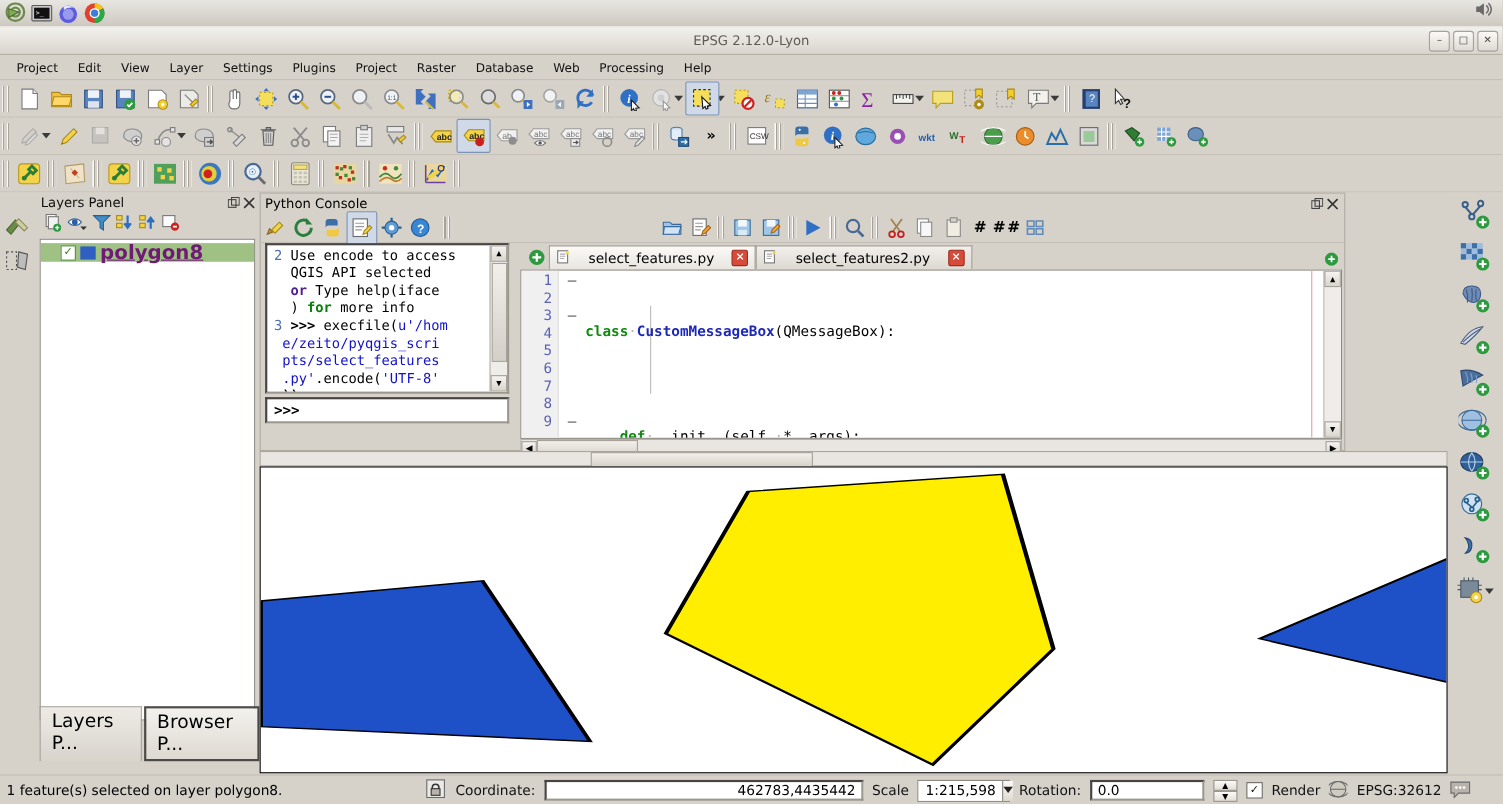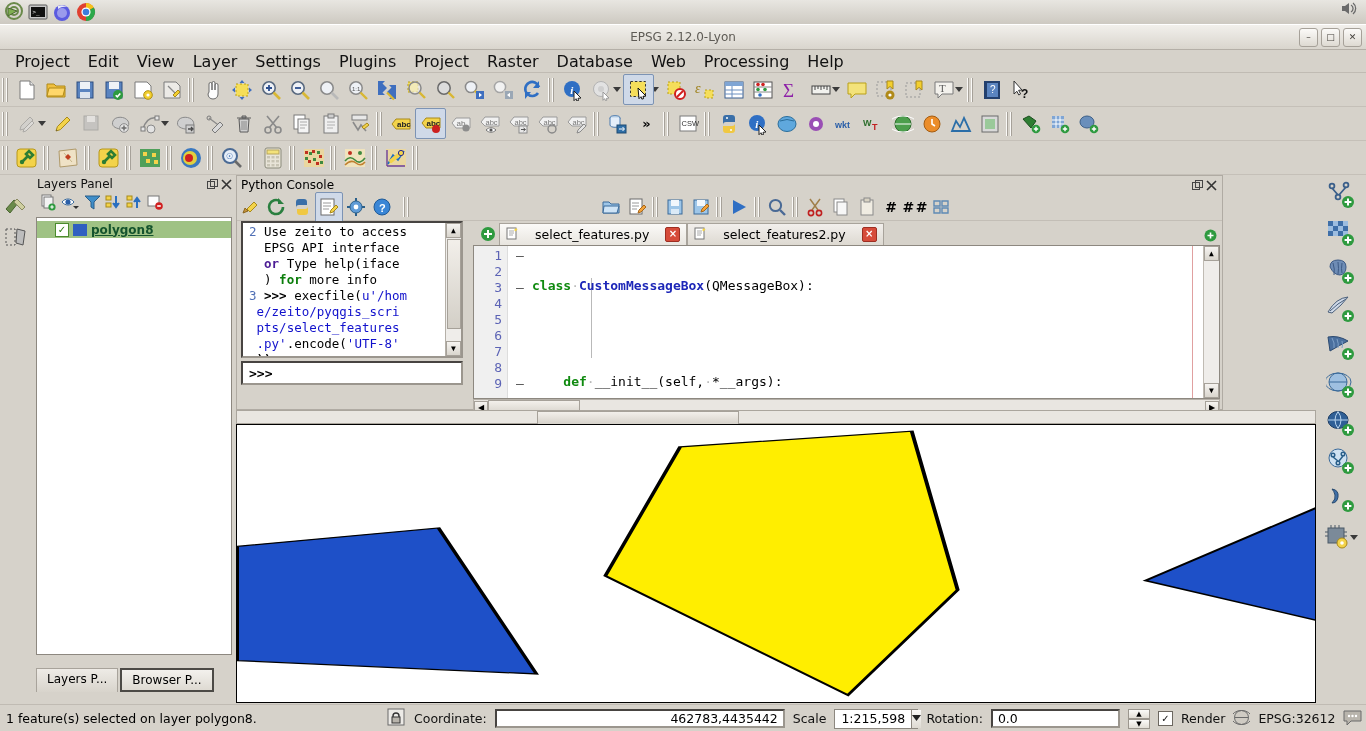--- a/index.html
+++ b/index.html
@@ -27,21 +27,21 @@
     border-bottom:1px solid #b4afa7;display:flex;align-items:center;justify-content:center;}
   .title-text{font-size:12px;color:#5e5b55;}
   .win-btns{position:absolute;right:4px;top:3px;display:flex;gap:3px;}
   .wbtn{width:17px;height:17px;border:1px solid #a6a199;border-radius:3px;
     background:linear-gradient(#fbfaf8,#dedad2);display:flex;align-items:center;justify-content:center;
     font-size:9px;color:#44413c;line-height:1;}
 
   
   .menubar{height:22px;background:#d6d2ca;display:flex;align-items:center;padding-left:6px;
     border-bottom:1px solid #c0bbb3;}
-  .menu-item{padding:2px 9px;font-size:16px;color:#111;}
+  .menu-item{padding:2px 9px;font-size:11px;color:#111;}
 
   
   .toolbar-row{height:33px;background:#d6d2ca;display:flex;align-items:center;
      border-bottom:1px solid #c5c0b8;}
   .grip{width:8px;height:24px;margin:0 2px;
      background:repeating-linear-gradient(to right,#fbfaf8 0 1px,#a6a199 1px 2px,transparent 2px 4px);
      border:none;}
   .tb-btn{width:29px;height:29px;display:flex;align-items:center;justify-content:center;position:relative;}
   .tb-btn.active{background:#cfd9e8;border:1px solid #7c93b4;border-radius:2px;}
   .tb-btn svg{display:block;}
@@ -60,23 +60,23 @@
   .panel-title{height:18px;display:flex;align-items:center;padding:0 3px;font-size:12px;color:#111;}
   .panel-title .ttl{flex:1;}
   .panel-btn{width:14px;height:14px;display:flex;align-items:center;justify-content:center;font-size:11px;color:#333;}
   .layers-toolbar{height:22px;display:flex;align-items:center;gap:4px;padding-left:6px;}
   .layer-tree{margin:2px 0 0 2px;width:196px;height:438px;background:#fff;border:1px solid #8d8880;
      box-sizing:border-box;padding:3px 0 0 0;}
   .layer-row{height:17px;display:flex;align-items:center;gap:4px;background:#9fc284;padding-left:18px;}
   .layer-check{width:12px;height:12px;background:#fff;border:1px solid #4b8b2d;
      display:flex;align-items:center;justify-content:center;color:#2c7a12;font-size:10px;line-height:1;}
   .layer-swatch{width:14px;height:12px;background:#2f5fc0;}
-  .layer-name{font-weight:bold;color:#14532d;text-decoration:underline;font-size:12px;}
+  .layer-name{font-weight:bold;color:#701a75;text-decoration:underline;font-size:18px;}
   .panel-tabs{position:absolute;left:34px;bottom:12px;display:flex;gap:2px;padding-left:2px;}
-  .ptab{padding:3px 10px;font-size:12px;background:linear-gradient(#eeebe6,#d8d4cc);
+  .ptab{padding:3px 10px;font-size:17px;background:linear-gradient(#eeebe6,#d8d4cc);
      border:1px solid #a8a39b;border-bottom:none;}
   .ptab.sel{border:2px solid #4c4a46;background:linear-gradient(#f3f1ed,#dedad2);}
 
   
   .pyconsole{position:absolute;left:236px;top:0;width:987px;height:235px;background:#d6d2ca;
      border:1px solid #b0aba3;box-sizing:border-box;}
   .pyc-title{height:18px;display:flex;align-items:center;padding:0 4px;font-size:12px;}
   .pyc-title .ttl{flex:1;}
   .pyc-tools{height:26px;display:flex;align-items:center;border-bottom:1px solid #c3beb6;}
   .pyc-body{display:flex;height:auto;}
@@ -112,21 +112,21 @@
 
   .editor{position:relative;background:#fff;border:1px solid #8d8880;height:154px;
     font-family:"DejaVu Sans Mono","Liberation Mono",monospace;font-size:13px;line-height:16px;
     box-sizing:border-box;overflow:hidden;}
   .ed-gutter{position:absolute;left:0;top:0;width:34px;height:100%;background:#f0f0f0;
     border-right:1px solid #ddd;text-align:right;color:#5c63b5;padding-top:2px;box-sizing:border-box;}
   .ed-gutter div{padding-right:5px;height:16px;}
   .ed-fold{position:absolute;left:35px;top:0;width:22px;height:100%;padding-top:2px;color:#444;
      text-align:center;}
   .ed-fold div{height:16px;}
-  .ed-code{position:absolute;left:58px;top:0;right:4px;padding-top:0;white-space:pre;}
+  .ed-code{position:absolute;left:58px;top:0;right:4px;padding-top:16px;white-space:pre;}
   .ed-code div{height:16px;}
   .c-kw{color:#0f8a0f;font-weight:bold;}
   .c-cls{color:#1d27b8;font-weight:bold;}
   .c-dot{color:#b9b9b9;}
   .ed-vscroll{position:absolute;right:0;top:0;width:15px;height:100%;background:#efedea;border-left:1px solid #c0bbb3;}
   .ed-vline{position:absolute;left:0;top:0;bottom:0;width:1px;background:#e0a0a0;}
   .ed-hscroll{height:15px;background:#e9e6e1;border:1px solid #b5b0a8;display:flex;align-items:center;}
   .hs-arrow{width:14px;height:13px;background:linear-gradient(#f6f4f1,#d9d5cd);border:1px solid #a6a199;
      box-sizing:border-box;display:flex;align-items:center;justify-content:center;font-size:8px;}
   .hs-thumb{height:13px;background:linear-gradient(#f3f0eb,#d6d2ca);border:1px solid #a6a199;}
@@ -1050,22 +1050,22 @@
               <svg width="20" height="20" viewBox="0 0 20 20">
                 <path d="M3 4h6v5H3zM11 4h6v5h-6zM3 11h6v5H3zM11 11h6v5h-6z" fill="none" stroke="#5f8ab5" stroke-width="1.4"></path>
               </svg>
             </span>
         </div>
 
         <div class="pyc-body">
           <div class="pyc-left">
             <div class="console-out">
               <div class="co-inner">
-                <div class="co-line"><span class="ln">2</span> <span>Use zeito to access</span></div>
-                <div class="co-line"><span class="ln">&nbsp;</span><span> EPSG API interface</span></div>
+                <div class="co-line"><span class="ln">2</span> <span>Use encode to access</span></div>
+                <div class="co-line"><span class="ln">&nbsp;</span><span> QGIS API selected</span></div>
                 <div class="co-line"><span class="ln">&nbsp;</span><span style="color:#4c1d95;font-weight:bold">&nbsp;or</span><span> Type help(iface</span></div>
                 <div class="co-line"><span class="ln">&nbsp;</span><span> ) </span><span class="kw">for</span><span> more info</span></div>
                 <div class="co-line"><span class="ln">3</span> <span class="pr">&gt;&gt;&gt;</span> execfile(<span class="st">u'/hom</span></div>
                 <div class="co-line"><span class="ln">&nbsp;</span><span class="st">e/zeito/pyqgis_scri</span></div>
                 <div class="co-line"><span class="ln">&nbsp;</span><span class="st">pts/select_features</span></div>
                 <div class="co-line"><span class="ln">&nbsp;</span><span class="st">.py'</span>.encode(<span class="st">'UTF-8'</span></div>
                 <div class="co-line"><span class="ln">&nbsp;</span><span class="pr">))</span></div>
               </div>
               <div class="console-scroll">
                 <div class="cs-arrow">▲</div>
@@ -1297,21 +1297,21 @@
       <span class="sb-label">Scale</span>
       <span class="sb-combo" style="width:84px">
         <span class="val">1:215,598</span>
         <span class="arrow">
           <svg width="9" height="7" viewBox="0 0 9 7">
               <path d="M0 0h9L4.5 6z" fill="#222"></path>
             </svg>
         </span>
       </span>
       <span class="sb-label">Rotation:</span>
-      <span class="sb-field" style="width:129px;justify-content:flex-start">
+      <span class="sb-field" style="width:104px;justify-content:flex-start">
         <span>0.0</span>
       </span>
       <span class="spin">
         <div>▲</div>
         <div>▼</div>
       </span>
       <span class="chk">✓</span>
       <span class="sb-label">Render</span>
       <span>
         <svg width="17" height="17" viewBox="0 0 17 17">

